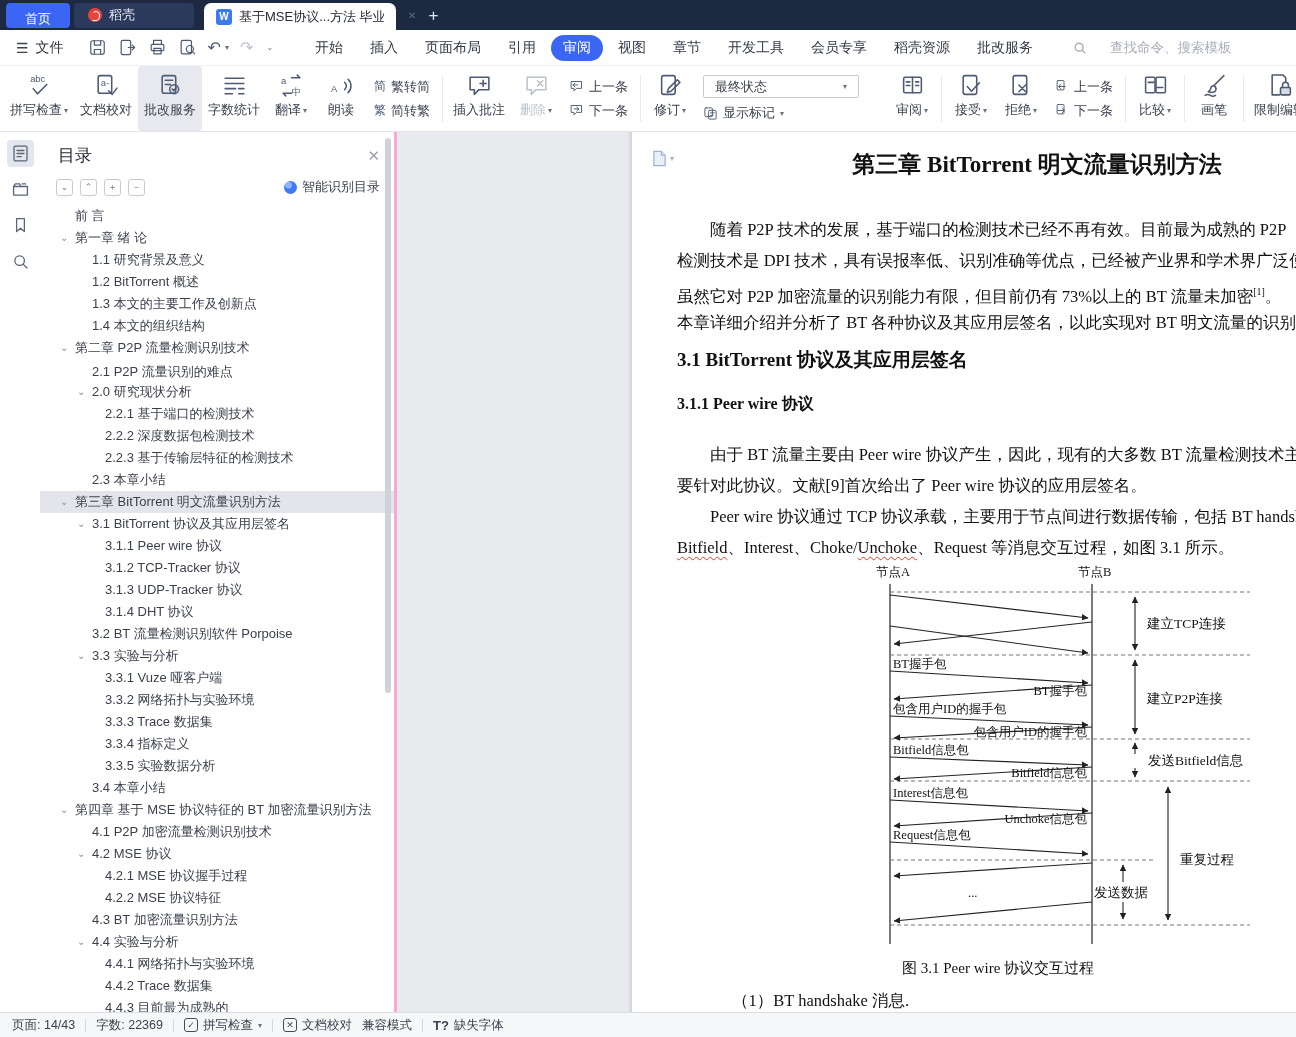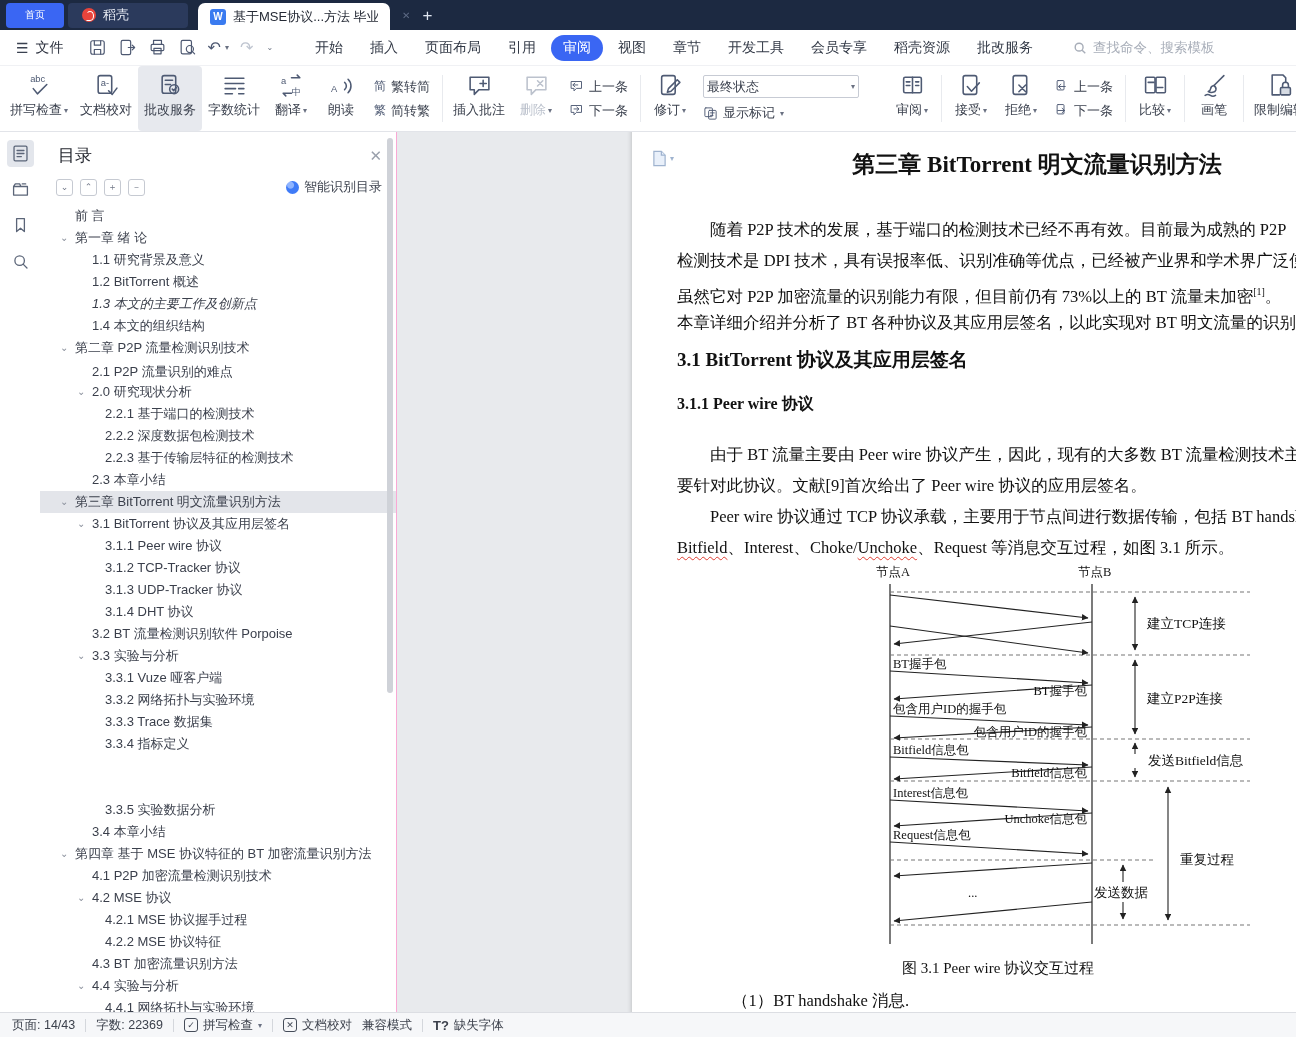--- a/index.html
+++ b/index.html
@@ -2,21 +2,21 @@
 <html><head>
 <meta charset="utf-8">
 <style>
   *{box-sizing:border-box;margin:0;padding:0}
   html,body{width:1296px;height:1037px;overflow:hidden}
   body{font-family:"Liberation Sans","DejaVu Sans",sans-serif;background:#fff;color:#333}
   .app{position:relative;width:1296px;height:1037px;background:#fff;overflow:hidden}
 
   
   .tabbar{height:30px;background:#1c2941;display:flex;align-items:center;padding-left:6px}
-  .tab-home{height:25px;display:flex;align-items:center;padding:0 19px;background:#3a66f3;color:#fff;border-radius:4px;font-size:10px}
+  .tab-home{height:25px;display:flex;align-items:flex-end;padding:0 19px;background:#3a66f3;color:#fff;border-radius:4px;font-size:13px}
   .tab-docer{height:25px;display:flex;align-items:center;padding:0 14px;margin-left:4px;background:#2b3a5c;color:#e8ecf5;border-radius:4px;font-size:13px;width:120px}
   .docer-logo{width:14px;height:14px;border-radius:50%;background:#e8443c;margin-right:7px;position:relative}
   .docer-logo::after{content:"";position:absolute;left:4px;top:3px;width:6px;height:8px;border-radius:50% 50% 50% 0;border:1.5px solid #fff;border-left-color:transparent}
   .tab-doc{height:27px;align-self:flex-end;display:flex;align-items:center;padding:0 12px;margin-left:10px;background:#fff;border-radius:7px 7px 0 0;font-size:13px;color:#252a35;width:192px}
   .wps-badge{width:16px;height:16px;background:#3a7bf0;border-radius:3px;color:#fff;font-size:10px;font-weight:700;display:flex;align-items:center;justify-content:center;margin-right:7px;flex:none}
   .tab-doc .ttl{white-space:nowrap;overflow:hidden}
   .tab-ghost{color:#5d6a85;font-size:10px;margin-left:12px}
   .tab-plus{color:#dfe5f0;font-size:17px;margin-left:12px;line-height:1}
 
   
@@ -24,21 +24,21 @@
   .file-btn{display:flex;align-items:center;gap:7px;font-size:14px;color:#2e3340}
   .hamb{font-size:14px;color:#3a4150}
   .qicons{display:flex;align-items:center;gap:11px;margin-left:24px}
   .qicons svg{width:19px;height:19px;stroke:#4d5871;fill:none;stroke-width:1.5;stroke-linecap:round;stroke-linejoin:round}
   .uglyph{font-size:16px;color:#4d5871;line-height:1}
   .uglyph.dim{color:#bfc5d0}
   .tinycar{font-size:8px;color:#6a7182;margin-left:-7px}
   .mitems{display:flex;align-items:center;gap:3px;margin-left:30px}
   .mitem{font-size:14px;color:#333a47;padding:4px 12px;border-radius:14px;white-space:nowrap}
   .mitem.active{background:#3a66f3;color:#fff}
-  .msearch{margin-left:28px;display:flex;align-items:center;gap:6px}
+  .msearch{margin-left:28px;display:flex;align-items:center;gap:23px}
   .msearch svg{width:14px;height:14px;stroke:#a7adb8;fill:none;stroke-width:1.6}
   .msearch input{border:none;outline:none;font-size:13.5px;width:160px;background:transparent;color:#8d95a3}
   .msearch input::placeholder{color:#a7adb8}
 
   
   .ribbon{height:66px;background:#fff;border-bottom:1px solid #e2e4e9;display:flex;align-items:stretch;padding:0 4px;white-space:nowrap;overflow:hidden}
   .rgroup{display:flex;align-items:stretch}
   .rsep{width:1px;background:#e8eaee;margin:9px 4px;flex:none}
   .rbtn{display:flex;flex-direction:column;align-items:center;padding:7px 6px 0;border-radius:4px;min-width:50px}
   .rbtn svg{width:25px;height:25px;flex:none}
@@ -46,31 +46,31 @@
   .it{fill:#4e5a73;stroke:none;font-size:9px;font-family:"Liberation Sans",sans-serif}
   .rlbl{font-size:13px;color:#3b414e;margin-top:3px;display:flex;align-items:center;gap:2px}
   .car{font-size:8px;color:#6a7182}
   .rbtn.sel{background:#e7e9ee}
   .rbtn.dis .ric{stroke:#bcc2cd}.rbtn.dis .rlbl{color:#bcc2cd}
   .rcol{display:flex;flex-direction:column;justify-content:center;gap:6px;padding:0 8px}
   .rrow{display:flex;align-items:center;gap:5px;font-size:13px;color:#3b414e}
   .rrow svg{width:15px;height:15px;flex:none}
   .cvt-ch{font-size:12px;color:#4e5a73}
   .rcol.wide{width:172px}
-  .combo{width:156px;height:23px;border:1px solid #c7cbd4;border-radius:2px;display:flex;align-items:center;justify-content:space-between;font-size:13px;color:#3b414e;padding:0 3px;background:#fff}
+  .combo{width:156px;height:23px;border:1px solid #c7cbd4;border-radius:2px;display:flex;align-items:center;justify-content:space-between;font-size:13px;color:#3b414e;padding:0 11px;background:#fff}
   .mlh{margin-left:20px}
 
   
   .main{position:absolute;top:132px;left:0;right:0;bottom:25px;display:flex;overflow:hidden}
   .strip{width:40px;background:#fff;display:flex;flex-direction:column;align-items:center;padding-top:8px;gap:9px;flex:none}
   .sbtn{width:27px;height:27px;border-radius:4px;display:flex;align-items:center;justify-content:center}
   .sbtn.sel{background:#e3e6ec}
   .sbtn svg{width:19px;height:19px;stroke:#5b6578;fill:none;stroke-width:1.5;stroke-linecap:round;stroke-linejoin:round}
 
-  .sidebar{width:357px;background:#fff;border-right:1px solid #f9a8d4;position:relative;display:flex;flex-direction:column;flex:none}
+  .sidebar{width:357px;background:#fff;border-right:3px solid #f9a8d4;position:relative;display:flex;flex-direction:column;flex:none}
   .sb-head{display:flex;align-items:center;padding:12px 14px 0 18px;font-size:17px;color:#23262e}
   .sb-close{margin-left:auto;color:#9aa0ac;font-size:15px}
   .sb-ctrls{display:flex;align-items:center;padding:11px 14px 7px 16px;gap:7px}
   .cbox{width:17px;height:17px;border:1px solid #c6cad2;border-radius:3px;color:#707787;font-size:9px;display:flex;align-items:center;justify-content:center}
   .smart{margin-left:auto;display:flex;align-items:center;gap:5px;font-size:13px;color:#3e4450}
   .smart-ic{width:13px;height:13px;border-radius:50%;background:radial-gradient(circle at 35% 32%,#8fb4ff 0 3px,#3f7bf7 4px)}
   .toc{flex:1;overflow:hidden;padding-top:2px;position:relative}
   .trow{height:22px;display:flex;align-items:center;font-size:13px;color:#3a3f4b;white-space:nowrap}
   .trow .chv{width:15px;color:#8a909c;font-size:10px;flex:none;line-height:1}
   .trow.sel{background:#e3e5ea}
@@ -458,21 +458,21 @@
             <span>第一章 绪  论</span>
           </div>
           <div class="trow" style="padding-left: 37px;">
             <span class="chv"></span>
             <span>1.1 研究背景及意义</span>
           </div>
           <div class="trow" style="padding-left: 37px;">
             <span class="chv"></span>
             <span>1.2 BitTorrent 概述</span>
           </div>
-          <div class="trow" style="padding-left: 37px; font-style: italic;">
+          <div class="trow" style="padding-left: 37px;">
             <span class="chv"></span>
             <span>1.3 本文的主要工作及创新点</span>
           </div>
           <div class="trow" style="padding-left: 37px;">
             <span class="chv"></span>
             <span>1.4 本文的组织结构</span>
           </div>
           <div class="trow" style="padding-left: 20px;">
             <span class="chv">⌄</span>
             <span>第二章 P2P 流量检测识别技术</span>
@@ -531,21 +531,21 @@
           </div>
           <div class="trow" style="padding-left: 65px;">
             <span>3.3.2 网络拓扑与实验环境</span>
           </div>
           <div class="trow" style="padding-left: 65px;">
             <span>3.3.3 Trace 数据集</span>
           </div>
           <div class="trow" style="padding-left: 65px;">
             <span>3.3.4 指标定义</span>
           </div>
-          <div class="trow" style="padding-left: 65px; margin-top: 44px;">
+          <div class="trow" style="padding-left: 65px;">
             <span>3.3.5 实验数据分析</span>
           </div>
           <div class="trow" style="padding-left: 37px;">
             <span class="chv"></span>
             <span>3.4 本章小结</span>
           </div>
           <div class="trow" style="padding-left: 20px;">
             <span class="chv">⌄</span>
             <span>第四章 基于 MSE 协议特征的 BT 加密流量识别方法</span>
           </div>

